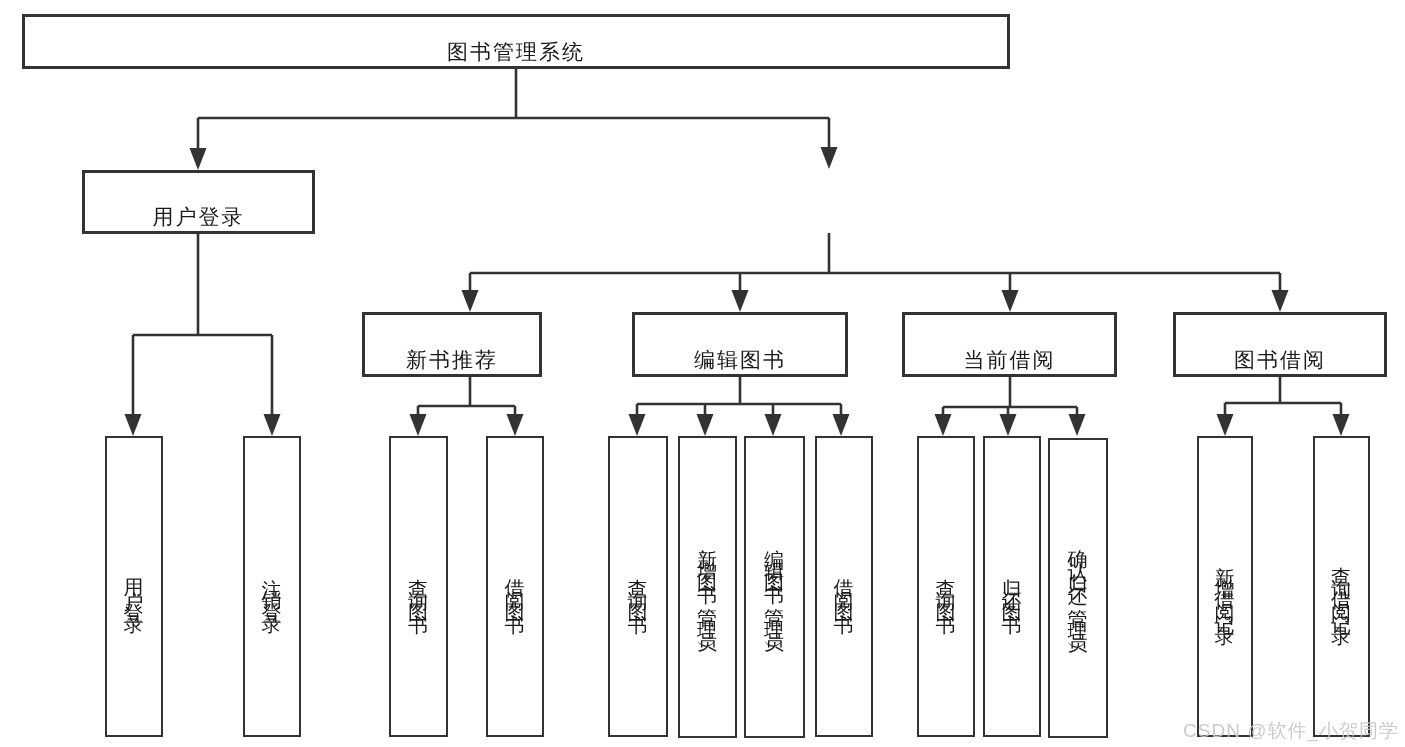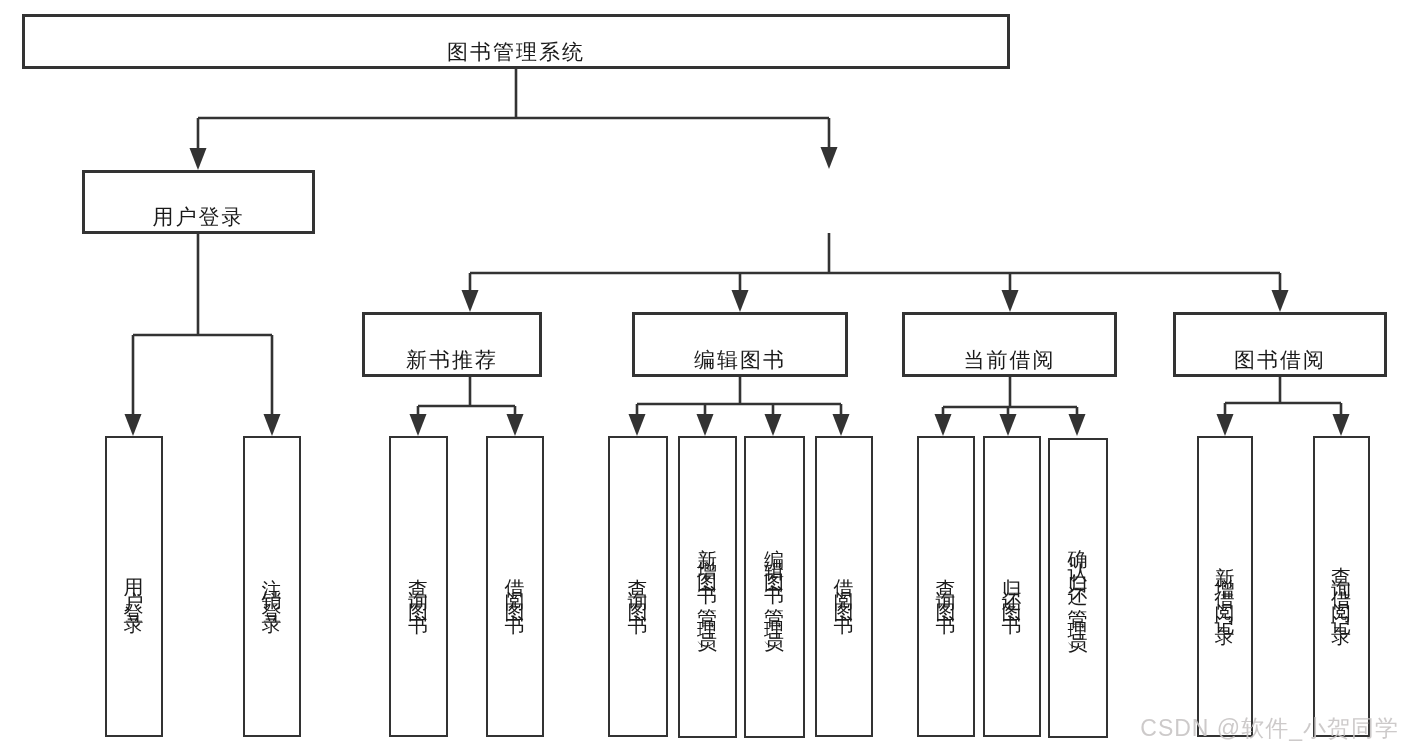--- a/index.html
+++ b/index.html
@@ -54,21 +54,21 @@
     text-orientation: mixed;
     font-size: 20px;
     letter-spacing: 12px;
     line-height: 1;
     white-space: nowrap;
   }
   .watermark {
     position: absolute;
     right: 6px;
     bottom: 3px;
-    font-size: 23px;
+    font-size: 19px;
     letter-spacing: 1px;
     color: var(--wm);
     opacity: 0.9;
     z-index: 5;
     font-weight: 400;
   }
 </style>
 </head>
 <body>
 

